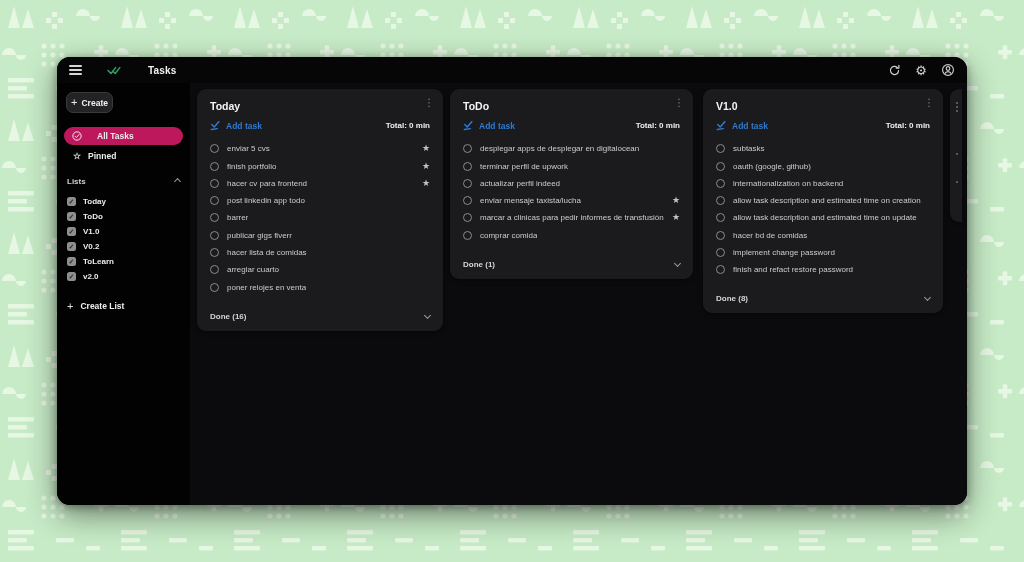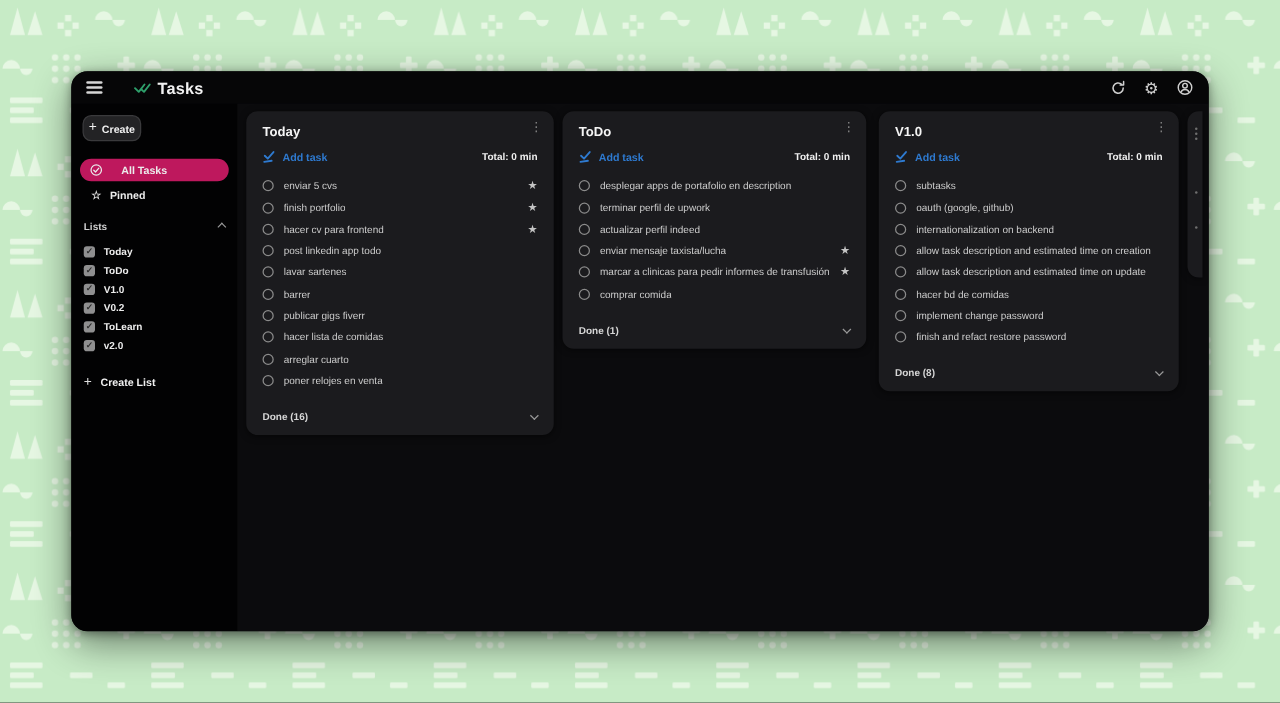--- a/index.html
+++ b/index.html
@@ -10,21 +10,21 @@
 
   
   .window { position:absolute; left:57px; top:57px; width:910px; height:448px;
     background:#0b0b0d; border-radius:13px; overflow:hidden; z-index:2;
     box-shadow:0 10px 30px rgba(0,0,0,.45), 0 2px 8px rgba(0,0,0,.35); }
 
   .titlebar { height:26px; background:#060607; display:flex; align-items:center; padding:0 10px; }
   .hamburger { width:22px; height:18px; display:flex; flex-direction:column; justify-content:center; gap:2.5px; cursor:pointer; margin-left:2px; }
   .hamburger i { display:block; width:13px; height:1.6px; background:#d6d6d6; border-radius:1px; }
   .title-group { display:flex; align-items:center; gap:5px; margin-left:16px; }
-  .app-title { color:#f2f2f2; font-size:13px; font-weight:700; letter-spacing:.2px; }
+  .app-title { color:#f2f2f2; font-size:10px; font-weight:700; letter-spacing:.2px;margin-left:22px; }
   .tb-right { margin-left:auto; display:flex; align-items:center; gap:9px; }
   .tb-btn { width:18px; height:18px; display:flex; align-items:center; justify-content:center; cursor:pointer; color:#cfcfcf; }
   .gear-glyph { font-size:13px; line-height:1; color:#cfcfcf; }
 
   .win-body { display:flex; height:422px; }
 
   
   .sidebar { width:133px; background:#020203; height:100%; padding:9px 7px 0 7px; flex-shrink:0; position:relative; }
   .create-btn { width:47px; height:21px; background:#232325; border:1px solid #3a3a3c; border-radius:7px;
     display:flex; align-items:center; justify-content:center; gap:4px; color:#f0f0f0; font-size:8.5px; font-weight:700; cursor:pointer; margin-left:2px; }
@@ -249,25 +249,20 @@
               <span class="task-label">hacer cv para frontend</span>
               <span class="task-star">★</span>
             </div>
 
             <div class="task-row">
               <span class="task-circle"></span>
               <span class="task-label">post linkedin app todo</span>
 
             </div>
 
-            <div class="task-row">
-              <span class="task-circle"></span>
-              <span class="task-label">lavar sartenes</span>
-
-            </div>
 
             <div class="task-row">
               <span class="task-circle"></span>
               <span class="task-label">barrer</span>
 
             </div>
 
             <div class="task-row">
               <span class="task-circle"></span>
               <span class="task-label">publicar gigs fiverr</span>
@@ -310,21 +305,21 @@
               <path d="M1.5 10.4 L8 9.4" stroke="#2e7ad0" stroke-width="1.6" stroke-linecap="round"></path>
             </svg>
             <span class="addtask-label">Add task</span>
           </span>
           <span class="total"><span>Total:</span>&nbsp;<span>0 min</span></span>
         </div>
         <div class="tasks">
 
             <div class="task-row">
               <span class="task-circle"></span>
-              <span class="task-label">desplegar apps de portafolio en description</span>
+              <span class="task-label">desplegar apps de desplegar en digitalocean</span>
 
             </div>
 
             <div class="task-row">
               <span class="task-circle"></span>
               <span class="task-label">terminar perfil de upwork</span>
 
             </div>
 
             <div class="task-row">

